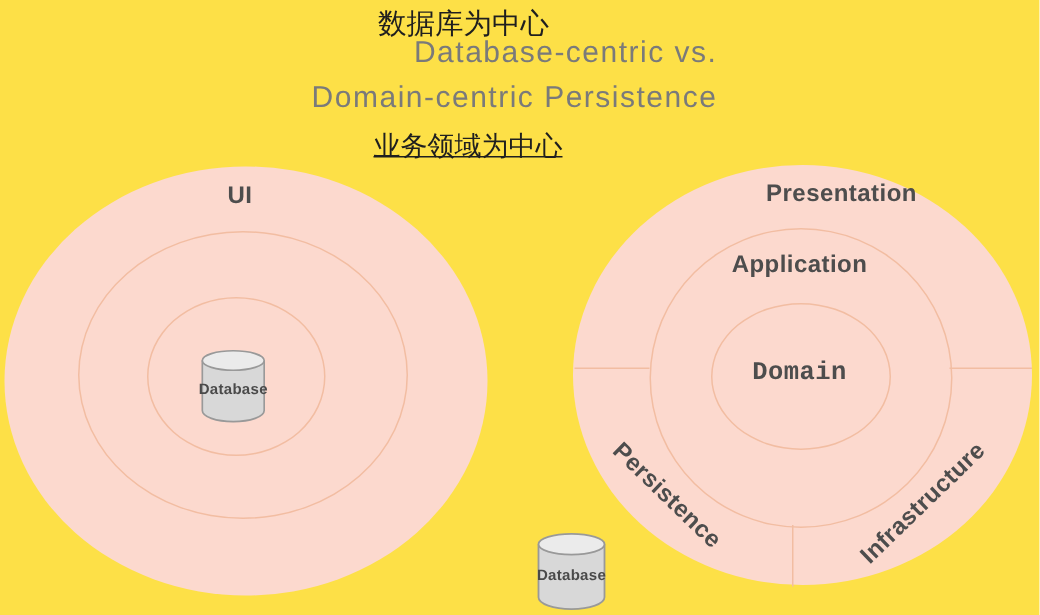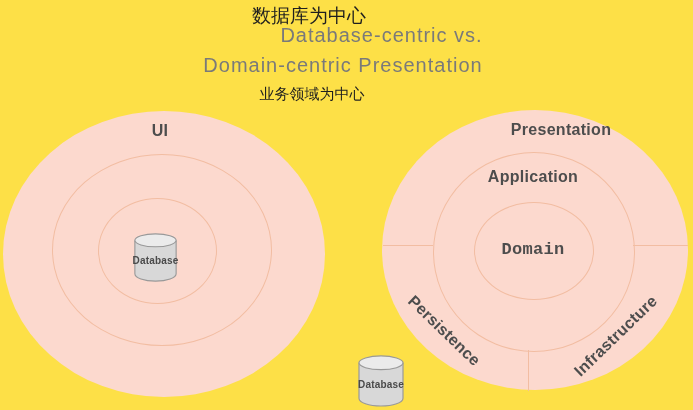--- a/index.html
+++ b/index.html
@@ -42,24 +42,24 @@
 </style>
 </head>
 <body>
 
 <div id="canvas">
 
   <div class="cn-label" style="left:309px;top:3px;">数据库为中心</div>
 
   <div class="title">
     <div>Database-centric vs.</div>
-    <div>Domain-centric Presentation</div>
+    <div>Domain-centric Persistence</div>
   </div>
 
-  <div class="cn-label" style="left:312px;top:85px;font-size:15px;">业务领域为中心</div>
+  <div class="cn-label" style="left:312px;top:85px;font-size:18px;text-decoration:underline;">业务领域为中心</div>
 
   <div class="ellipse fill" style="left:3px;top:111px;width:322px;height:286px;"></div>
   <div class="ellipse ring" style="left:52px;top:154px;width:218px;height:190px;"></div>
   <div class="ellipse ring" style="left:98px;top:198px;width:117px;height:104px;"></div>
 
   <div class="layer-label" style="left:160px;top:131px;">UI</div>
 
   <div class="cylinder" style="left:133px;top:232px;width:45px;height:50px;">
     <svg viewBox="0 0 48 54" preserveAspectRatio="none">
       <path d="M2,9 L2,45 C2,49.5 11.8,53 24,53 C36.2,53 46,49.5 46,45 L46,9" fill="#d8d8d8" stroke="#999999" stroke-width="1.2"></path>

